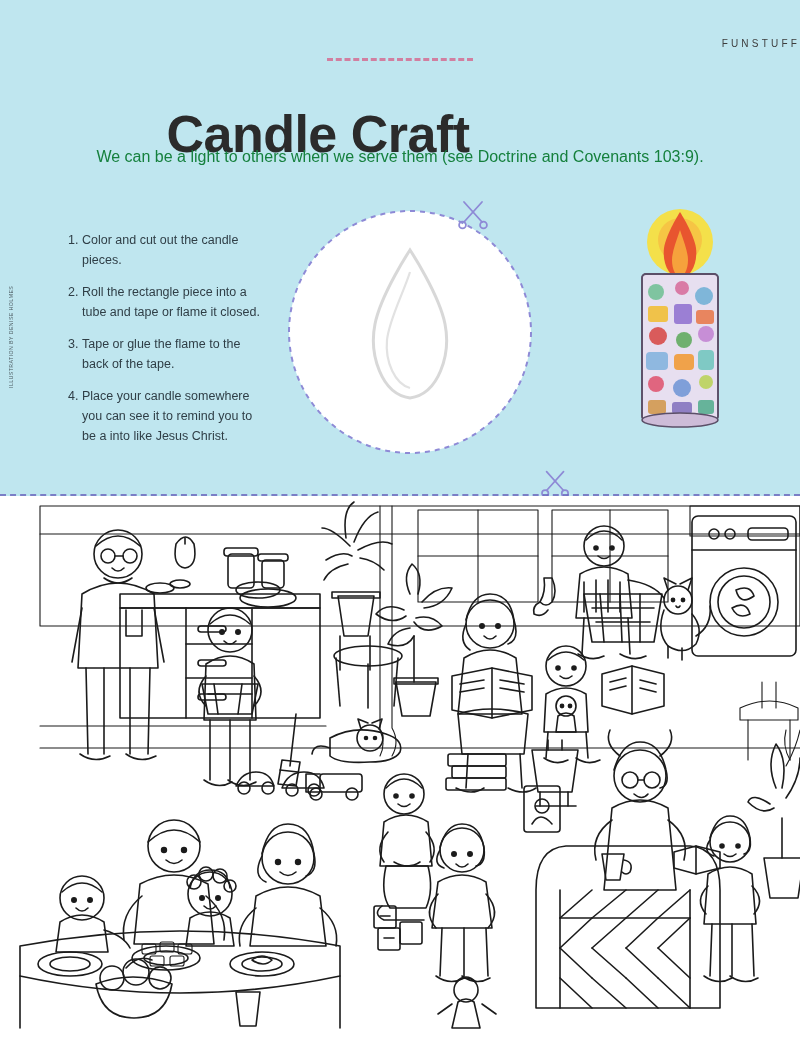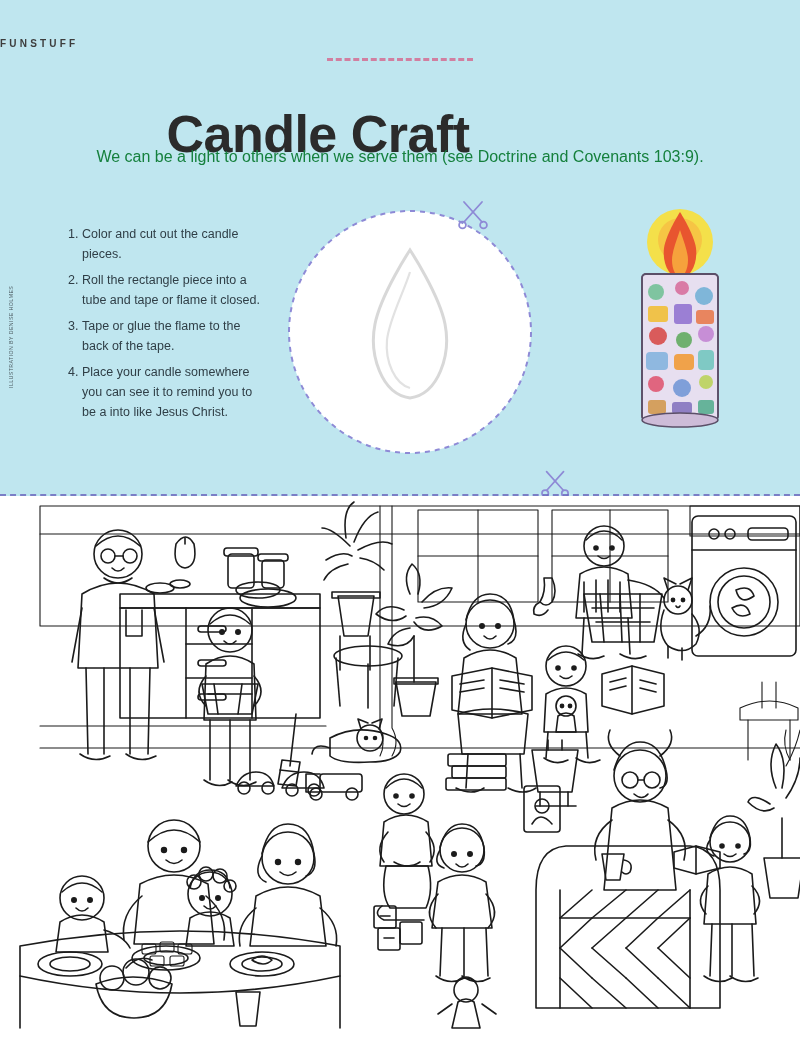--- a/index.html
+++ b/index.html
@@ -24,24 +24,24 @@
     height: 496px;
     background: #bfe6ef;
     overflow: hidden;
   }
 
   #kicker {
     position: absolute;
     top: 38px;
     left: 0;
     width: 800px;
-    text-align: left;
+    text-align: right;
     font-size: 10px;
     letter-spacing: 3.2px;
-    font-weight: bold;
+    font-weight: normal;
     color: #3d3d3d;
   }
 
   #kicker-rule {
     position: absolute;
     top: 58px;
     left: 50%;
     transform: translateX(-50%);
     width: 146px;
     height: 3px;
@@ -77,21 +77,21 @@
     left: 62px;
     top: 218px;
     width: 182px;
     margin: 0;
     padding: 0 0 0 20px;
     font-size: 12.5px;
     line-height: 20px;
     color: #2f3e46;
   }
   #instructions li {
-    margin: 6px 0 1px 0;
+    margin: 12px 0 1px 0;
     padding: 0;
   }
 
   
   #credit {
     position: absolute;
     left: 8px;
     top: 388px;
     transform: rotate(-90deg);
     transform-origin: left top;

